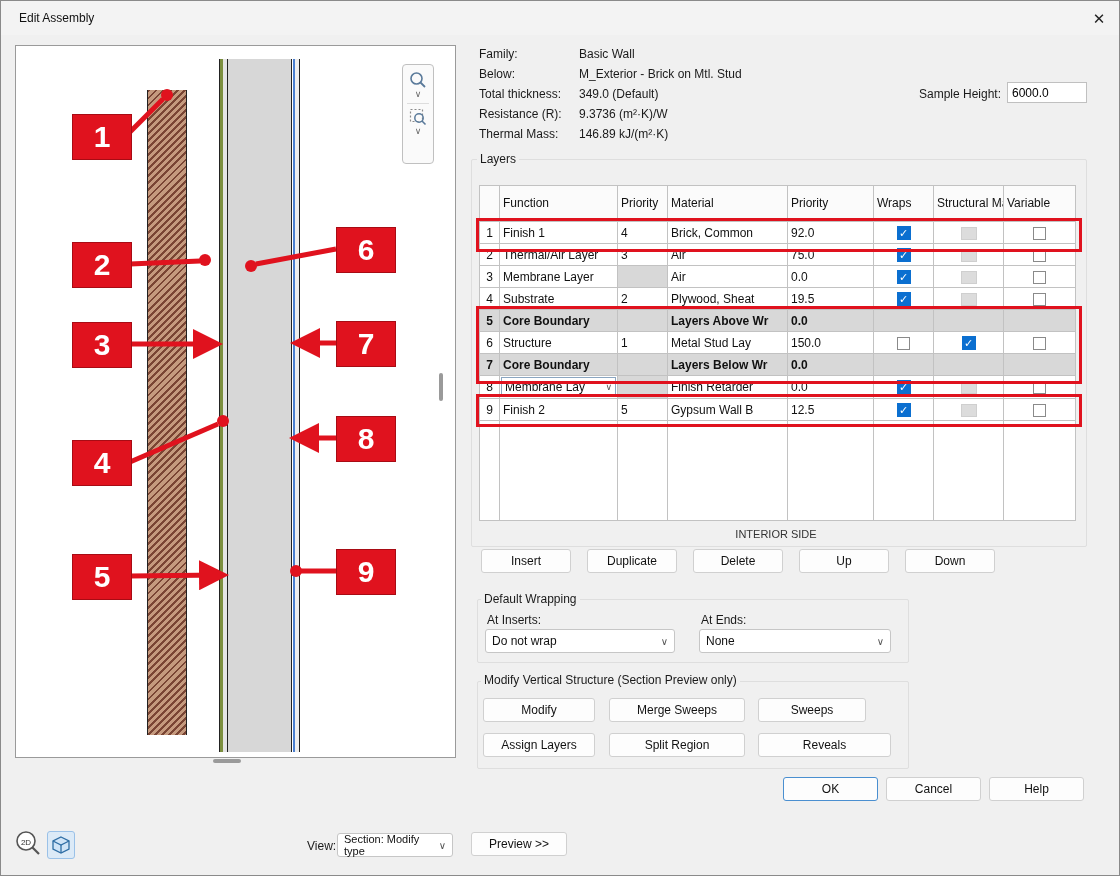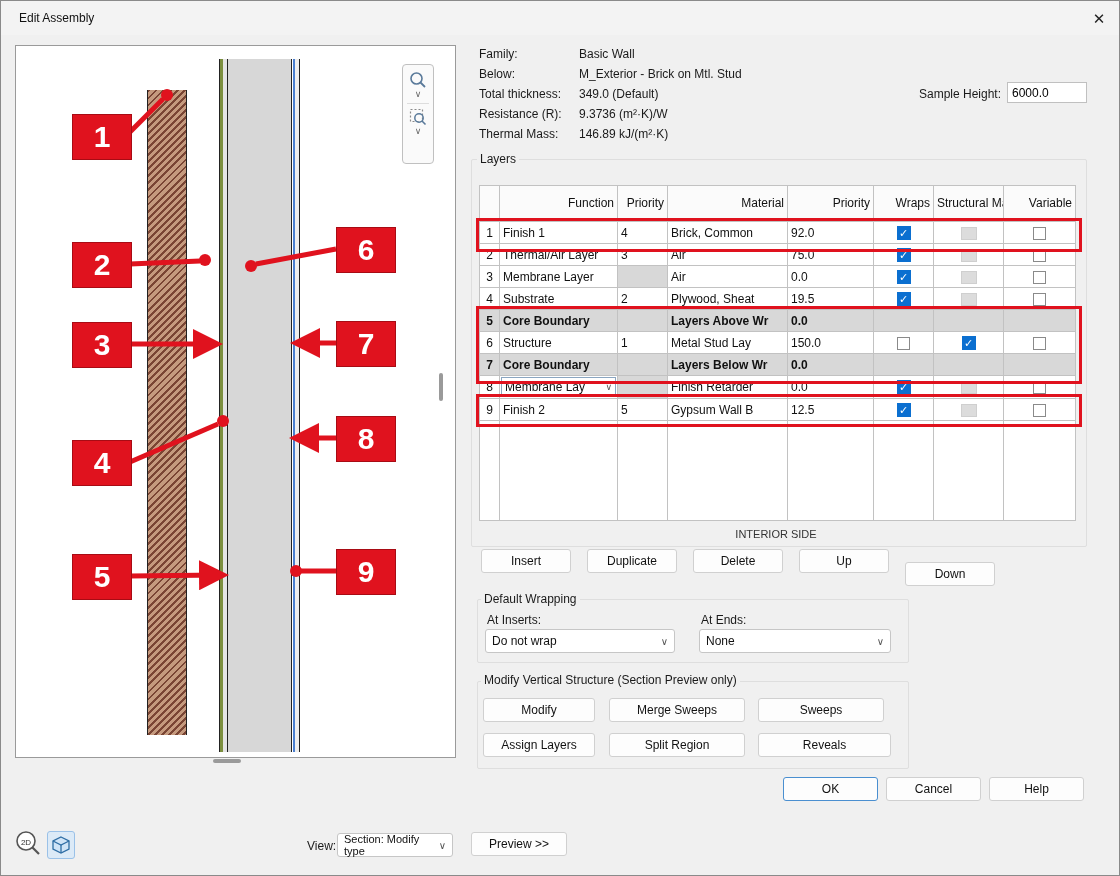--- a/index.html
+++ b/index.html
@@ -43,21 +43,21 @@
   .group { border:1px solid #dedede; border-radius:2px; background:transparent; }
   .group-label { background:#f0f0f0; padding:0 3px; font-size:12px; color:#1a1a1a; z-index:2; white-space:nowrap; }
 
   .side-label { font-size:11px; color:#333; text-align:center; }
 
   
   .layers-table-wrap { left:478px; top:184px; width:596px; height:334px; }
   table.layers { border-collapse:collapse; table-layout:fixed; width:596px; background:#fff; border:1px solid #9a9a9a; }
   table.layers th, table.layers td { border:1px solid #c2c2c2; font-size:12px; font-weight:normal; color:#111;
     padding:0 3px; overflow:hidden; white-space:nowrap; box-sizing:border-box; }
-  table.layers th { background:#fbfbfb; text-align:right; height:36px; line-height:1.1; }
+  table.layers th { background:#fbfbfb; text-align:left; height:36px; line-height:1.1; }
   table.layers td { height:22px; }
   td.num { text-align:center; padding:0; }
   tr.core td { background:#d8d8d8; font-weight:bold; }
   td.graycell { background:#d8d8d8; }
   td.chk-cell { text-align:center; padding:0; }
 
   .cb { display:inline-block; vertical-align:middle; box-sizing:border-box; }
   .cb-checked { width:14px; height:14px; background:#0b6fd0; border:1px solid #0b6fd0; position:relative; }
   .cb-checked::after { content:"✓"; position:absolute; left:0; top:0; width:100%; height:100%; color:#fff; font-size:11px; line-height:13px; text-align:center; }
   .cb-unchecked { width:13px; height:13px; background:#fff; border:1px solid #8a8a8a; }
@@ -298,40 +298,40 @@
   <div class="abs hl-box" style="left:475px; top:217px; width:600px; height:28px;"></div>
   <div class="abs hl-box" style="left:475px; top:305px; width:600px; height:72px;"></div>
   <div class="abs hl-box" style="left:475px; top:393px; width:600px; height:27px;"></div>
 
   <div class="abs side-label" style="left:478px; top:527px; width:594px;">INTERIOR SIDE</div>
 
   <div class="btn" style="left:480px; top:548px; width:90px; height:24px;">Insert</div>
   <div class="btn" style="left:586px; top:548px; width:90px; height:24px;">Duplicate</div>
   <div class="btn" style="left:692px; top:548px; width:90px; height:24px;">Delete</div>
   <div class="btn" style="left:798px; top:548px; width:90px; height:24px;">Up</div>
-  <div class="btn" style="left:904px; top:548px; width:90px; height:24px;margin-top:13px;">Down</div>
+  <div class="btn" style="left:904px; top:548px; width:90px; height:24px;">Down</div>
 
   <div class="abs group" style="left:476px; top:598px; width:430px; height:62px;"></div>
   <div class="abs group-label" style="left:480px; top:591px;">Default Wrapping</div>
   <div class="abs lbl" style="left:486px; top:612px;">At Inserts:</div>
   <div class="combo" style="left:484px; top:628px; width:190px; height:24px;">
     <span>Do not wrap</span>
     <span class="chev">∨</span>
   </div>
   <div class="abs lbl" style="left:700px; top:612px;">At Ends:</div>
   <div class="combo" style="left:698px; top:628px; width:192px; height:24px;">
     <span>None</span>
     <span class="chev">∨</span>
   </div>
 
   <div class="abs group" style="left:476px; top:680px; width:430px; height:86px;"></div>
   <div class="abs group-label" style="left:480px; top:672px;">Modify Vertical Structure (Section Preview only)</div>
   <div class="btn" style="left:482px; top:697px; width:112px; height:24px;">Modify</div>
   <div class="btn" style="left:608px; top:697px; width:136px; height:24px;">Merge Sweeps</div>
-  <div class="btn" style="left:757px; top:697px; width:126px; height:24px;">Sweeps</div>
+  <div class="btn" style="left:757px; top:697px; width:108px; height:24px;">Sweeps</div>
   <div class="btn" style="left:482px; top:732px; width:112px; height:24px;">Assign Layers</div>
   <div class="btn" style="left:608px; top:732px; width:136px; height:24px;">Split Region</div>
   <div class="btn" style="left:757px; top:732px; width:133px; height:24px;">Reveals</div>
 
   <div class="btn btn-ok" style="left:782px; top:776px; width:95px; height:24px;">OK</div>
   <div class="btn" style="left:885px; top:776px; width:95px; height:24px;">Cancel</div>
   <div class="btn" style="left:988px; top:776px; width:95px; height:24px;">Help</div>
 
   <div class="abs" style="left:12px; top:828px; width:30px; height:30px;">
     <svg width="30" height="30" viewBox="0 0 30 30">

